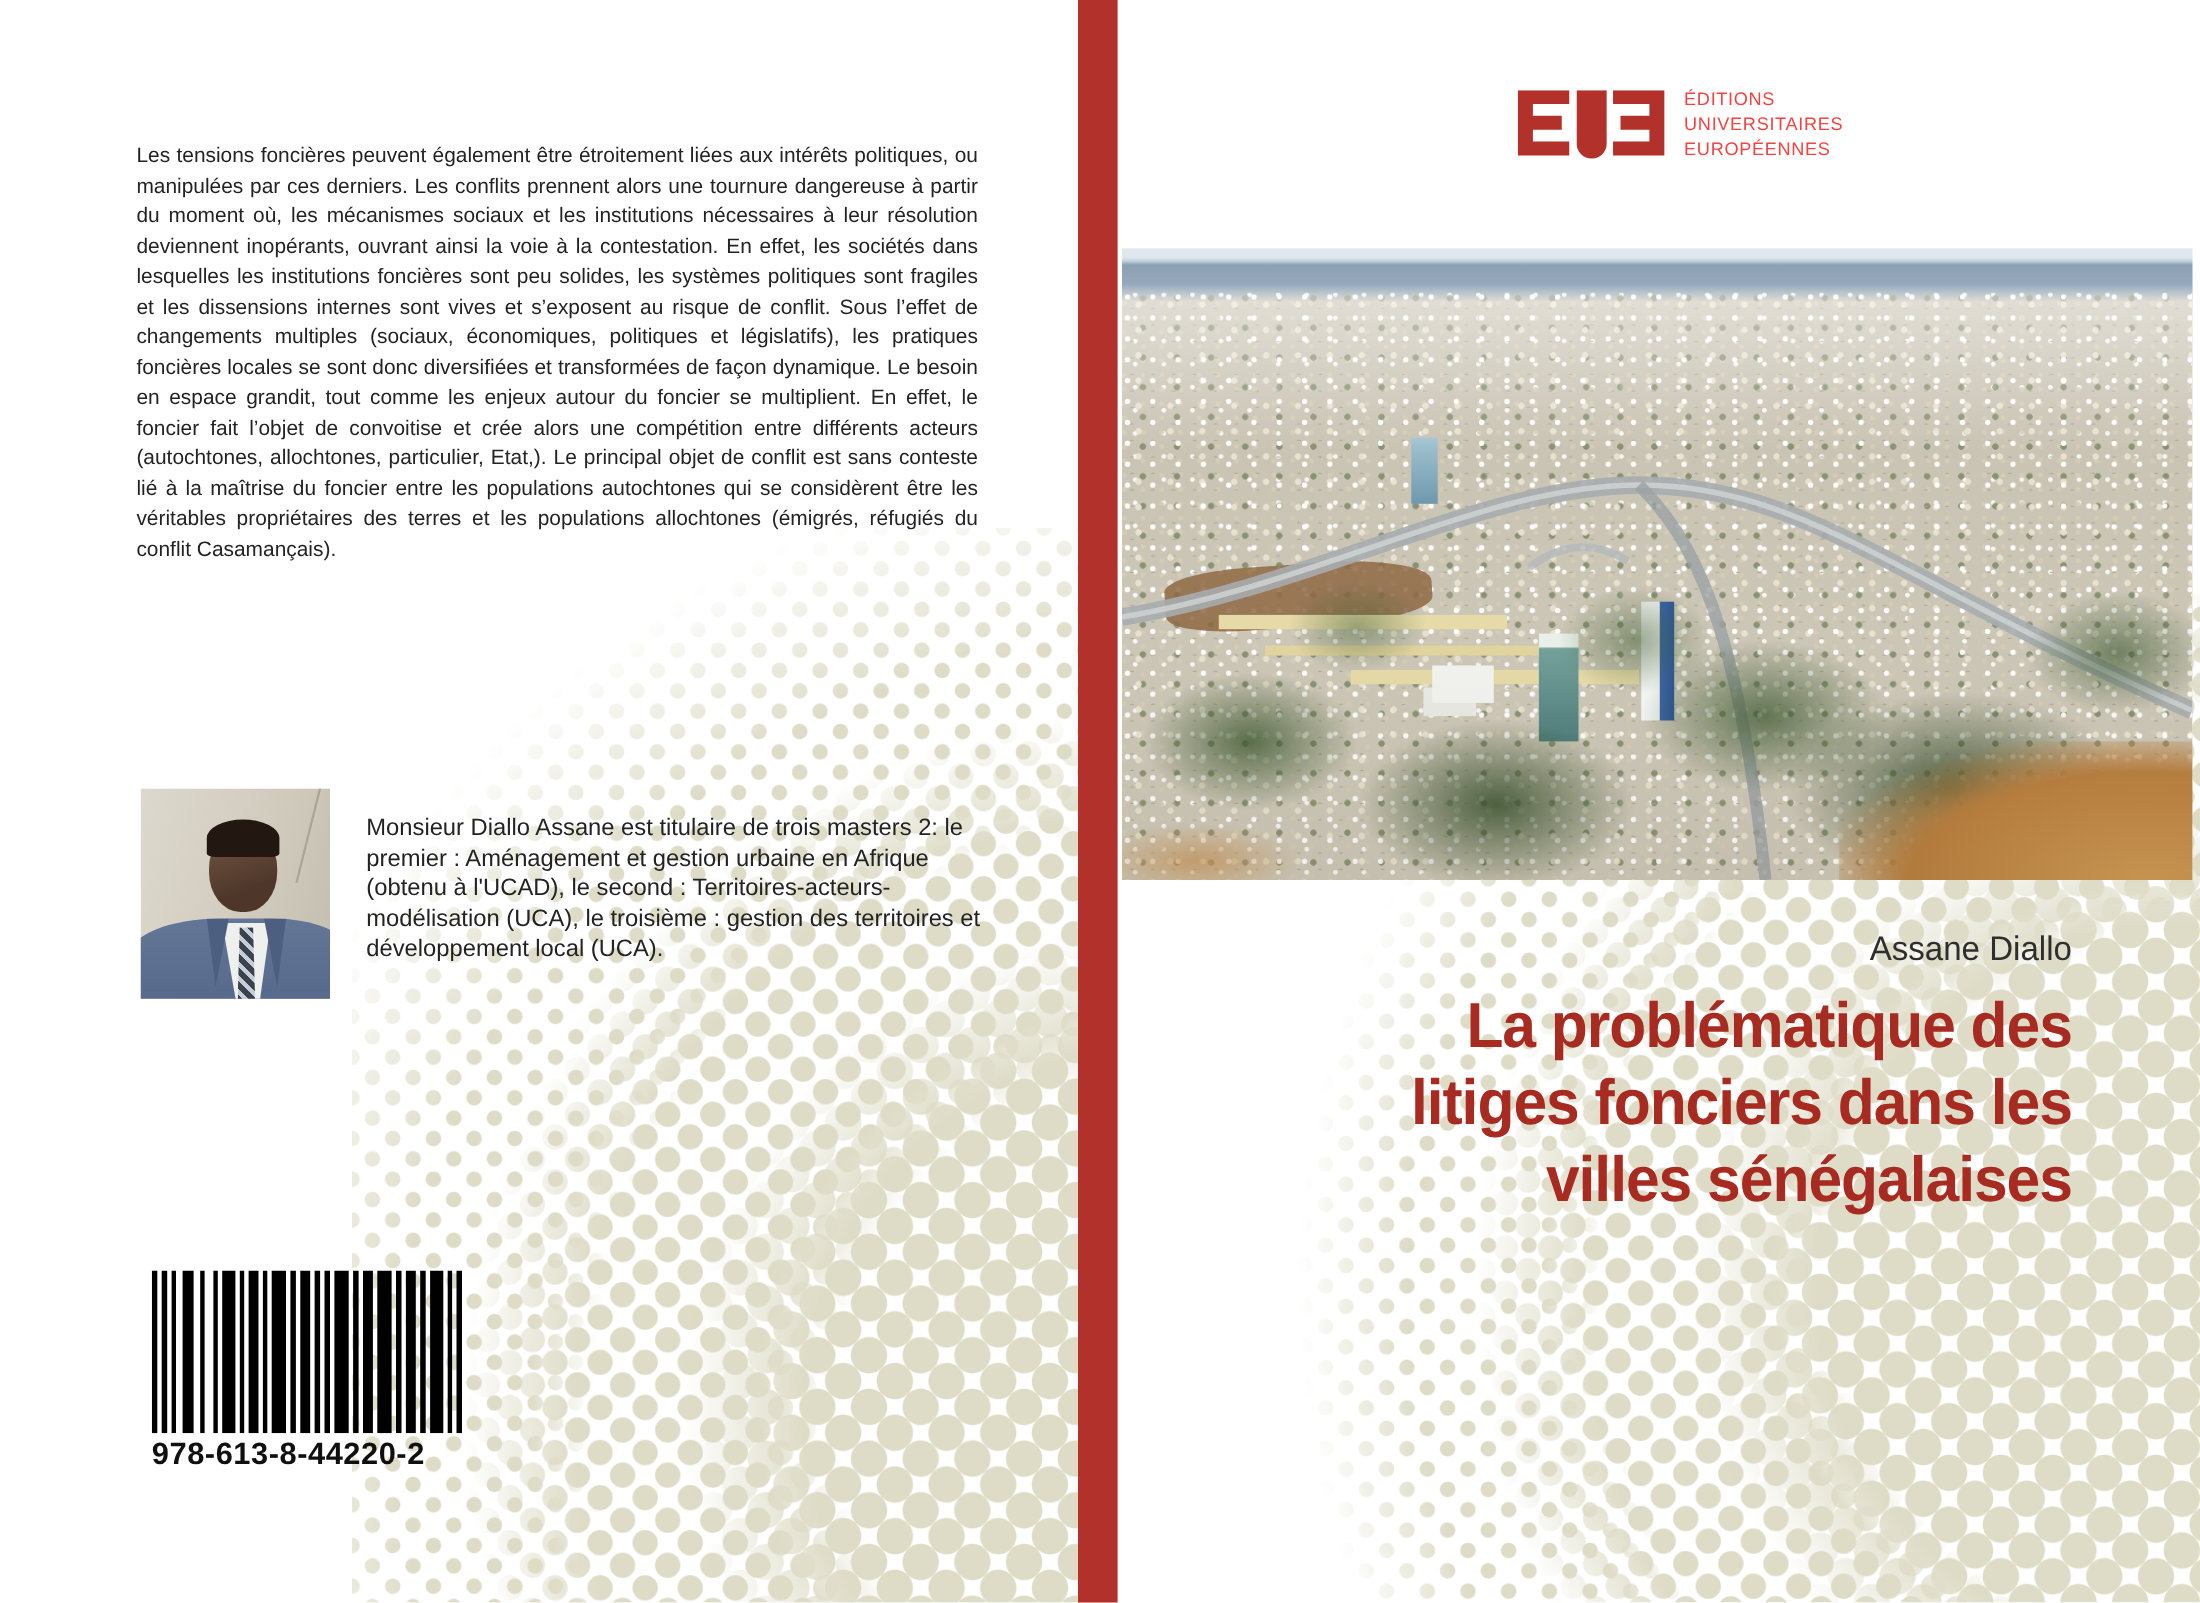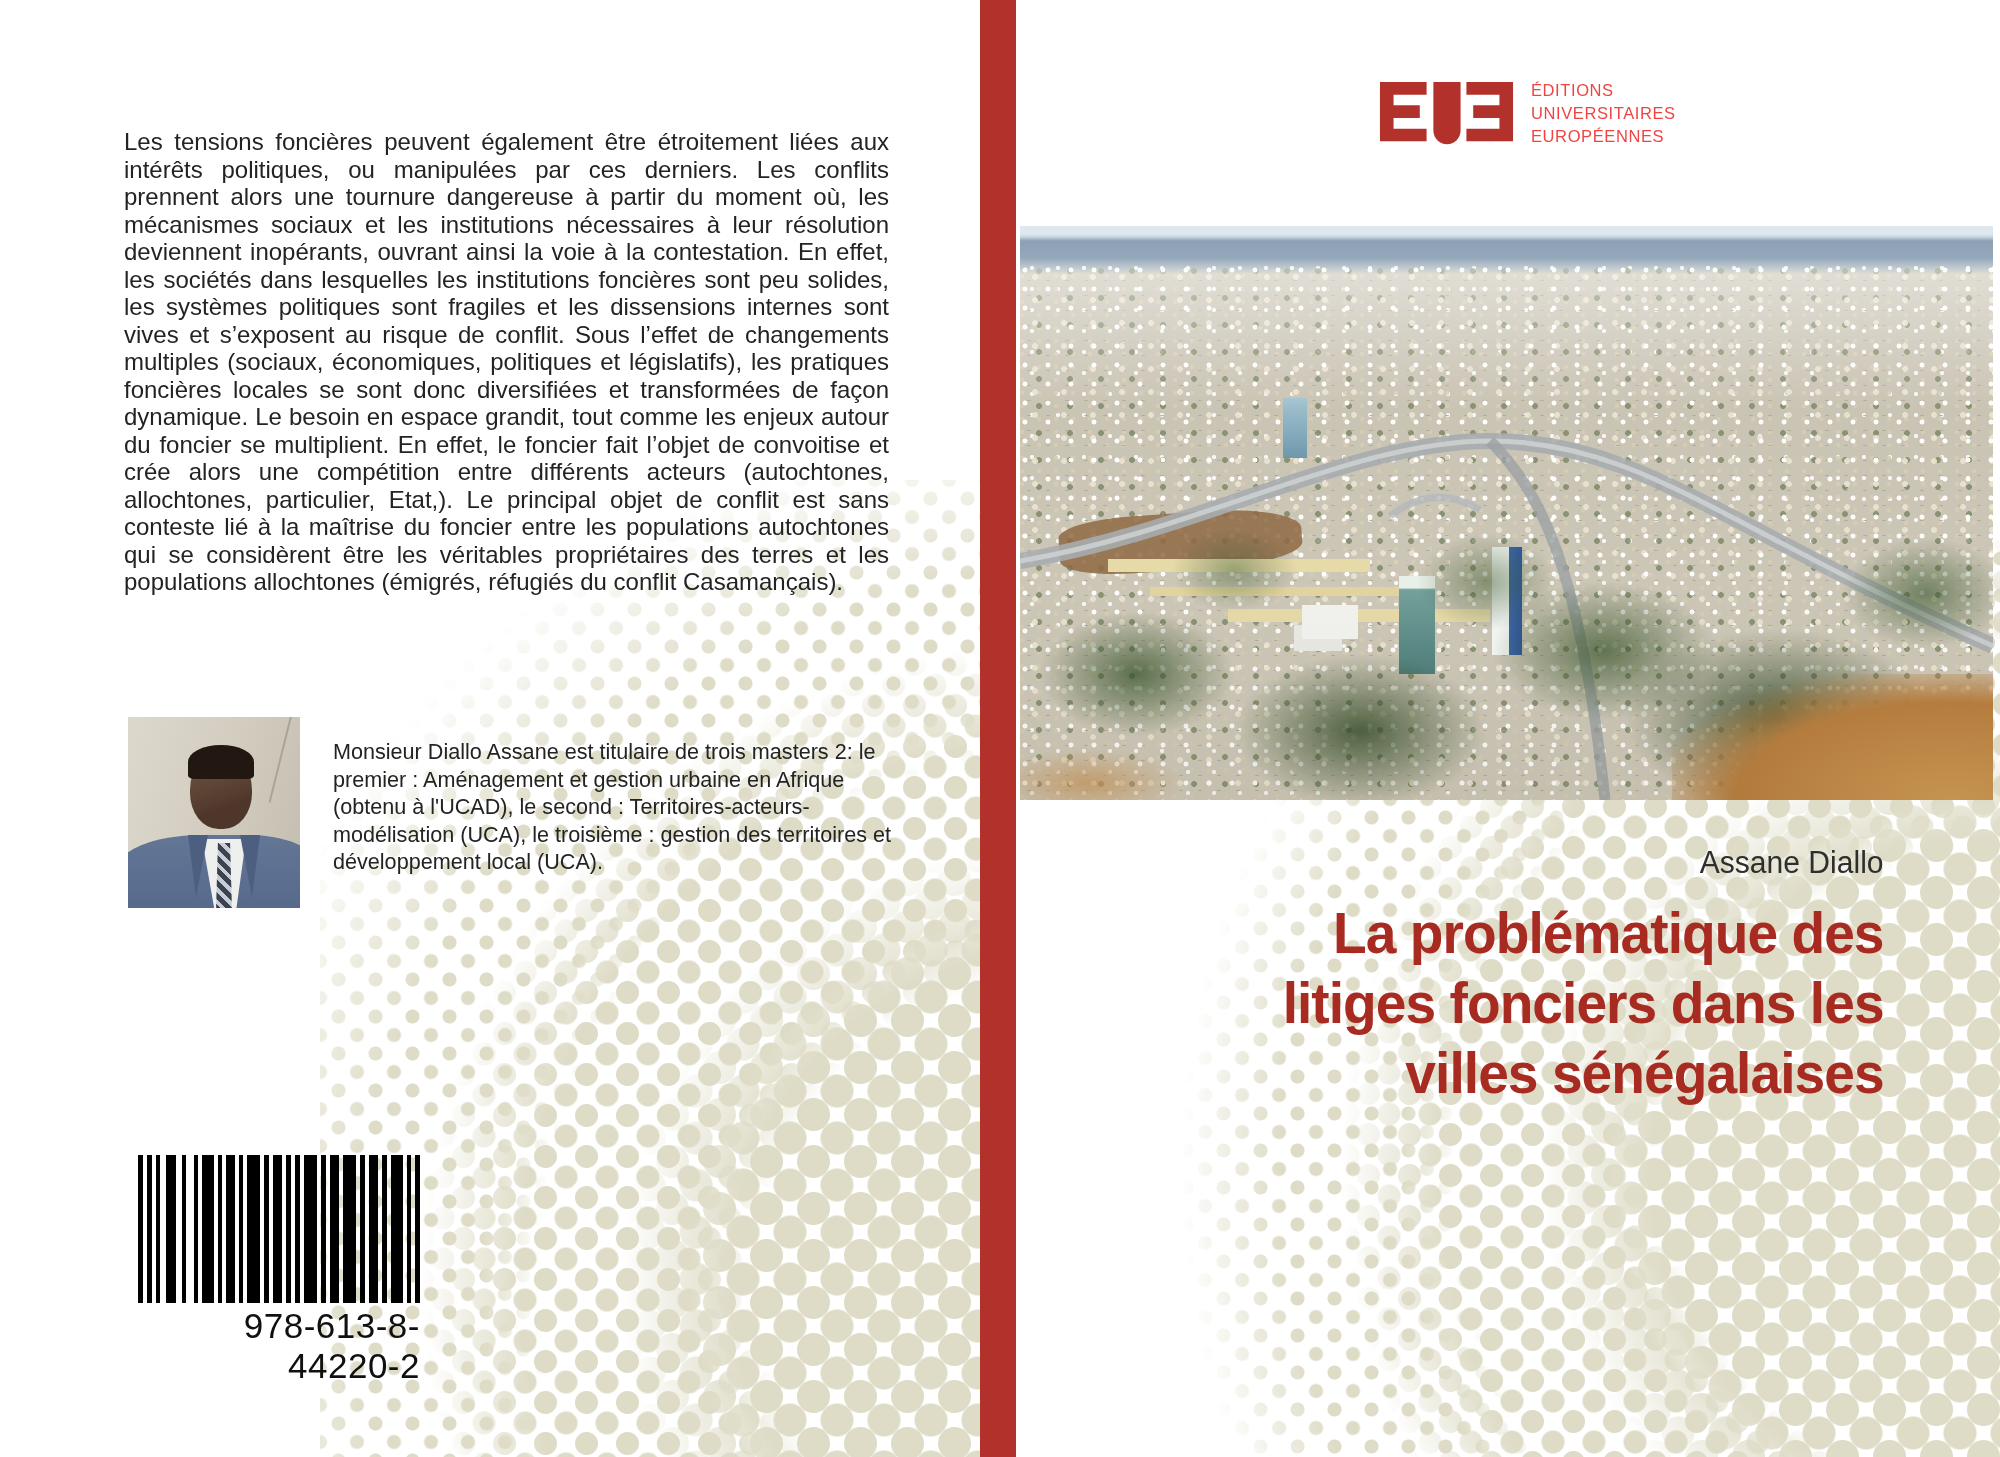--- a/index.html
+++ b/index.html
@@ -1,21 +1,21 @@
 <!DOCTYPE html>
 <html><head>
 <meta charset="utf-8">
 <style>
   html,body{margin:0;padding:0;background:#ffffff;}
   body{width:2000px;height:1457px;position:relative;overflow:hidden;
        font-family:"Liberation Sans", sans-serif;}
   .abs{position:absolute;}
 
   
-  .synopsis{left:124px;top:128px;width:765px;font-size:24px;line-height:27.5px;
+  .synopsis{left:124px;top:128px;width:765px;font-size:19px;line-height:27.5px;
     color:#232323;text-align:justify;z-index:3;}
   .bio{left:333px;top:714px;width:560px;font-size:21.6px;line-height:27.5px;
     color:#232323;text-align:left;z-index:3;margin-top:24px;}
   .bio p{margin:0;}
 
   
   .portrait{left:128px;top:717px;width:172px;height:191px;overflow:hidden;z-index:3;
     background:linear-gradient(105deg,#ddd8cd 0%,#d2ccbf 55%,#c3bdb0 100%);}
   .wall-line{position:absolute;right:18px;top:-8px;width:2px;height:95px;
     background:#aaa496;transform:rotate(14deg);}
@@ -29,21 +29,21 @@
     background:#eef0ee;clip-path:polygon(0 0,100% 0,78% 100%,28% 100%);}
   .p-tie{position:absolute;left:88px;top:126px;width:16px;height:68px;
     background:repeating-linear-gradient(45deg,#3c4250 0 5px,#c7cdd6 5px 9px);
     clip-path:polygon(12% 0,88% 0,100% 100%,0 100%);}
   .p-lapel{position:absolute;left:60px;top:118px;width:20px;height:62px;background:#4d5f80;
     clip-path:polygon(0 0,100% 0,40% 100%);}
   .p-lapel.r{left:112px;clip-path:polygon(0 0,100% 0,60% 100%);}
 
   
   .barcode{left:138px;top:1155px;width:282px;height:148px;z-index:3;}
-  .isbn{left:138px;top:1306px;width:282px;text-align:right;font-size:35px;font-weight:normal;
+  .isbn{left:138px;top:1306px;width:282px;text-align:left;font-size:28px;font-weight:bold;
     color:#101010;letter-spacing:.5px;z-index:3;}
 
   
   .spine{left:980px;top:0;width:36px;height:1457px;background:#b2312a;z-index:4;}
 
   
   .cloud{overflow:hidden;z-index:1;}
   .cloud .layer{position:absolute;left:0;top:0;right:0;bottom:0;}
   .dotsL{background-image:
       radial-gradient(circle,#dedcc7 16px,rgba(222,220,199,0) 17px),

